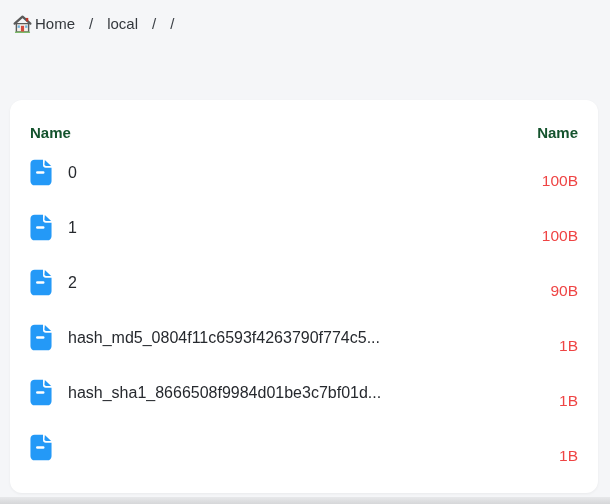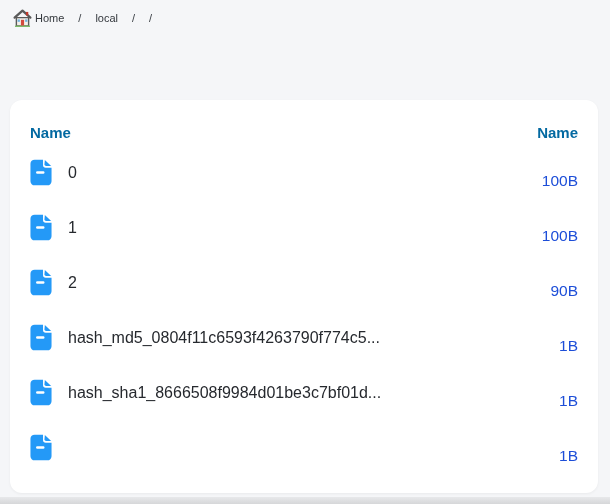--- a/index.html
+++ b/index.html
@@ -5,27 +5,27 @@
   * { margin: 0; padding: 0; box-sizing: border-box; }
   html, body {
     width: 610px; height: 504px;
     overflow: hidden;
     background: #f5f6f8;
     font-family: "Liberation Sans", "DejaVu Sans", sans-serif;
     position: relative;
   }
   
   .breadcrumb {
-    padding: 6px 14px 0 12px;
+    padding: 12px 14px 0 12px;
     display: flex;
     flex-wrap: wrap;
     align-items: center;
     column-gap: 14px;
     row-gap: 18px;
-    font-size: 11px;
+    font-size: 15px;
     color: #34383d;
     line-height: 24px;
   }
   .crumb {
     display: inline-flex;
     align-items: center;
     cursor: pointer;
     white-space: nowrap;
   }
   .crumb .home-ico { width: 21px; height: 21px; margin-right: 2px; display: inline-block; }
@@ -41,40 +41,40 @@
     box-shadow: 0 1px 3px rgba(0,0,0,0.05);
     padding: 8px 20px 0 20px;
   }
   .list-header {
     display: flex;
     align-items: center;
     justify-content: space-between;
     padding: 16px 0 4px 0;
     font-size: 15px;
     font-weight: bold;
-    color: #0369a1;
+    color: #14532d;
   }
   .file-row {
     height: 55px;
     display: flex;
     align-items: center;
     cursor: pointer;
     border-radius: 8px;
   }
   .file-ico { width: 22px; height: 27px; flex: 0 0 22px; margin-right: 16px; }
   .file-name {
     font-size: 16px;
     color: #26292e;
     white-space: nowrap;
     overflow: hidden;
   }
   .file-size {
     margin-left: auto;
     font-size: 15.5px;
-    color: #1d4ed8;
+    color: #ef4444;
     white-space: nowrap;
     margin-top: 16px;
   }
   
   .bottom-strip {
     position: absolute;
     left: 0; right: 0; bottom: 0;
     height: 7px;
     background: linear-gradient(#e7e8ea, #d6d7d9);
   }

